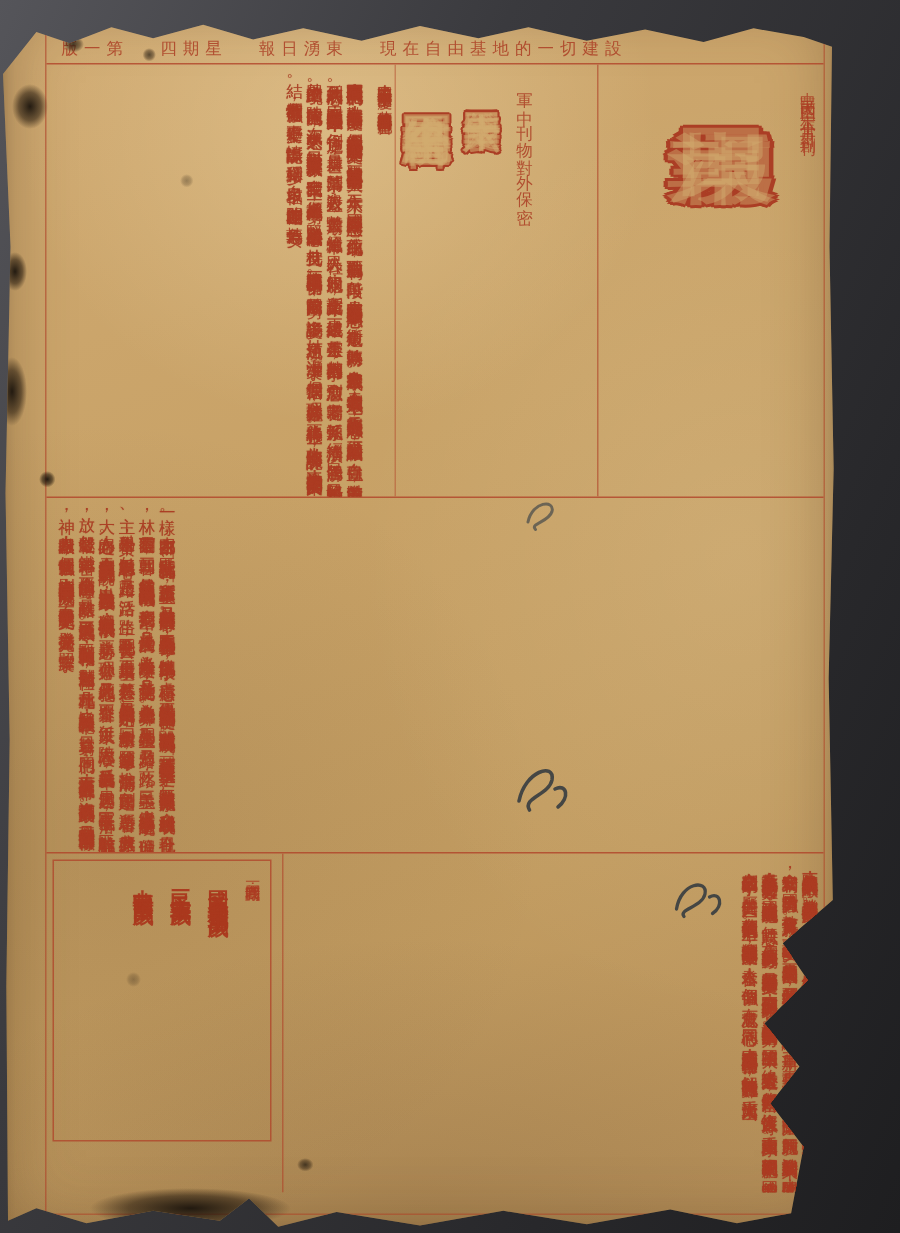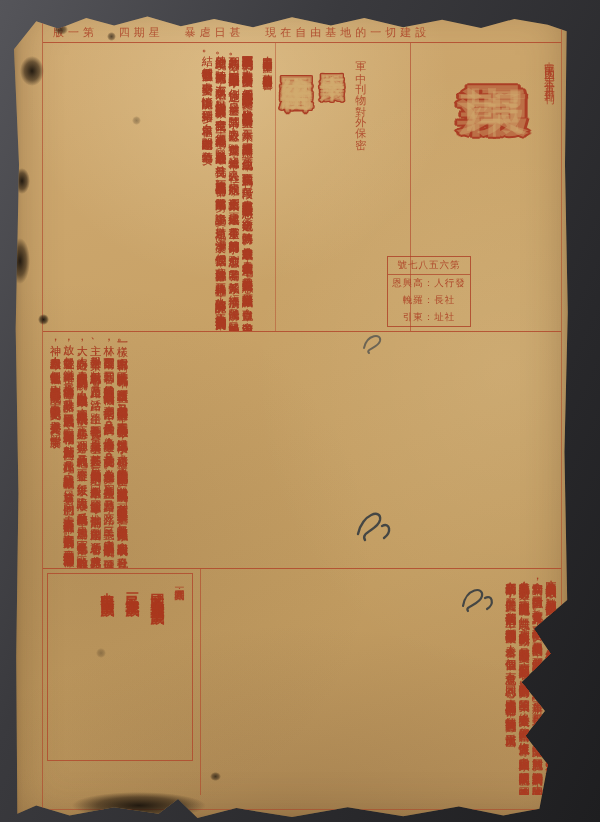--- a/index.html
+++ b/index.html
@@ -4,21 +4,21 @@
 <style>
   html,body{margin:0;padding:0;}
   body{
     width:600px;height:822px;overflow:hidden;
     font-family:"Liberation Sans","DejaVu Sans",sans-serif;
     background:linear-gradient(115deg,#55555a 0%,#3a3a3e 35%,#28282b 75%,#1e1e20 100%);
     position:relative;
   }
   
   .paper{
-    position:absolute;left:14px;top:0;width:556px;height:822px;
+    position:absolute;left:2px;top:0;width:556px;height:822px;
     background:
       radial-gradient(ellipse 55% 35% at 40% 10%, rgba(255,236,190,.28), transparent 70%),
       radial-gradient(ellipse 60% 50% at 88% 45%, rgba(255,240,200,.14), transparent 75%),
       radial-gradient(ellipse 70% 45% at 12% 68%, rgba(110,80,45,.18), transparent 75%),
       radial-gradient(ellipse 80% 30% at 50% 100%, rgba(100,70,40,.22), transparent 80%),
       linear-gradient(160deg,#d0aa72 0%,#c8a267 38%,#c19b60 70%,#b6905a 100%);
     box-shadow:inset 0 0 46px rgba(70,45,20,.38), inset 0 0 8px rgba(40,25,10,.25);
     clip-path:polygon(
       0% 6%,4% 2.6%,8% 3.5%,13% 2.2%,18% 3.1%,24% 2%,30% 3.2%,36% 2.3%,43% 3.3%,50% 2.1%,
       57% 3.1%,63% 2.2%,70% 3.3%,77% 2.4%,84% 3.4%,90% 2.3%,96% 3%,99.4% 3.8%,
@@ -121,21 +121,21 @@
 </style>
 </head>
 <body>
 
 <div class="paper">
   <div class="content">
 
     <div class="topline">
       <span>版一第</span>
       <span>四期星</span>
-      <span>暴虐日甚</span>
+      <span>報日湧東</span>
       <span>現在自由基地的一切建設</span>
       <span></span>
     </div>
     <div class="rule-h"></div>
 
     <div class="band-top">
 
       <div class="band1-area vtext bodytxt">
         <div class="lead-in vtext">中華民國六十三年雙十國慶，蔣總統發表告全國軍民同胞書</div>
         <div><span class="salutation">全國軍民同胞們：</span><span>歡度六十三年雙十國慶的今天，我們紀念辛亥革命先烈締造民國的光榮歷史，更當體認當前反共復國使命的重大。六十三年來，國家歷經內憂外患，由北伐而統一，由抗戰而勝利，每一階段，都是全國軍民以堅忍不拔的意志，衝破艱危，轉敗為勝，愈挫愈奮的成果。今天我們在復興基地，秉承先烈先賢的遺志，必須更加精誠團結，自立自強，以革命的志節，貫徹反共到底的決心。回顧毛共匪幫竊據大陸二十五年，倒行逆施，暴虐日甚：清算鬥爭，殺人盈野；焚書毀廟，滅絕倫常；人民公社，奴役同胞；所謂文化大革命，更破壞法紀，荼毒生靈。其內部權力鬥爭，愈演愈烈，老幹凋零，派系傾軋，經濟崩潰，民怨沸騰，已陷於眾叛親離、內外交困的絕境。大陸億萬同胞，在水深火熱之中，日夜引領盼望政府大軍反攻解救。我全體軍民，必須把握此一機勢，堅定必勝必成的信念，枕戈待旦，加速完成反攻復國的一切準備。當前國際局勢，詭譎多變，姑息逆流，瀰漫寰宇；但我們深信，公理必勝強權，正義終將伸張。敵人的一切陰謀詭計，決不能動搖我們反共的國策，更不能分化我們內部的團結。我們惟有莊敬自強，處變不驚，慎謀能斷，站穩腳步，自求多福，才能開創機運，轉危為安。</span></div>
@@ -143,26 +143,20 @@
 
       <div class="headline-block">
         <div class="headline-main vtext hollow">總統告全國軍民書</div>
         <div class="headline-top vtext hollow">六十三年雙十國慶</div>
         <div class="confidential vtext">軍中刊物對外保密</div>
       </div>
 
       <div class="masthead-block">
         <div class="founded vtext">中華民國四十六年十月十日創刊</div>
         <div class="masthead-title vtext">東湧日報</div>
-        <div class="info-box">
-          <div class="row">號七八五六第</div>
-          <div class="row">恩興高：人行發</div>
-          <div class="row">輓羅：長社</div>
-          <div class="row">引東：址社</div>
-        </div>
       </div>
     </div>
 
     <div class="rule-h"></div>
 
     <div class="band-mid vtext bodytxt">一樣。大家都明白，毛匪所謂「批林批孔」、所謂「反修正主義」，乃是其內部奪權鬥爭的煙幕。毛匪奉馬列主義為教條，以仇恨鬥爭為手段，處心積慮，要從根剷除我民族文化的基礎，毀滅我倫理道德的傳統。其所謂「修正主義」與「反修正主義」之爭，無非是匪黨內部派系傾軋、自相殘殺的表現；今日批孔，明日批林，翻雲覆雨，朝三暮四，徒然暴露其理論的破產與統治的危機。我們要指出：凡是違反人性的，必為人性所唾棄；凡是背逆文化的，必為文化所埋葬。馬列共產主義，乃是邪路、死路；三民主義，繼承民族五千年的道統，以倫理、民主、科學為本質，以仁愛忠恕為中心，乃是正路、活路、生路。毛匪倒孔焚書，正是自掘墳墓；其必然覆亡，早為歷史的鐵則所判定。回想六十多年前，國父領導革命，推翻滿清，創建民國，所憑藉者，非武力之雄厚，乃主義之正大，人心之歸向。今天我們以三民主義對抗馬列邪說，以自由民主對抗極權暴政，以倫理文化對抗鬥爭仇恨，正義必勝，公理必伸，此乃天經地義，不容置疑。近年以來，大陸人心思漢，反毛抗暴的義舉，風起雲湧；匪軍士氣低落，匪幹離心離德，青年下放，怨聲載道。鐵幕雖密，擋不住自由的呼聲；暴政雖酷，滅不了民族的正氣。匪幫對內則互相傾軋，對外則色厲內荏，凡此種種，皆足證明其外強中乾，日暮途窮。同胞們：天下沒有打不破的鐵幕，也沒有推不倒的暴政。只要我們堅持國民革命的目標，發揚大無畏的精神，人人獻身報國，個個奮勉圖強，則反攻復國的大業必能早日完成，而中華民族的歷史文化，亦必發揚光大，照耀寰宇。</div>
 
     <div class="rule-h"></div>
 
     <div class="band-bottom">

